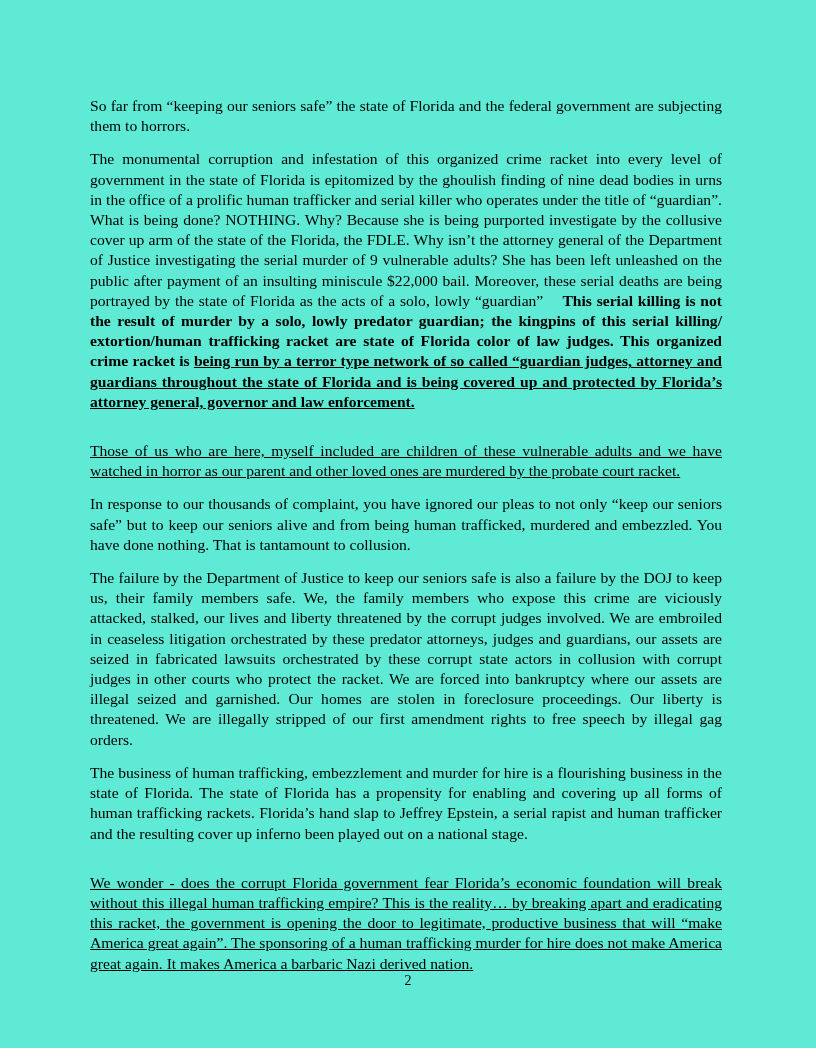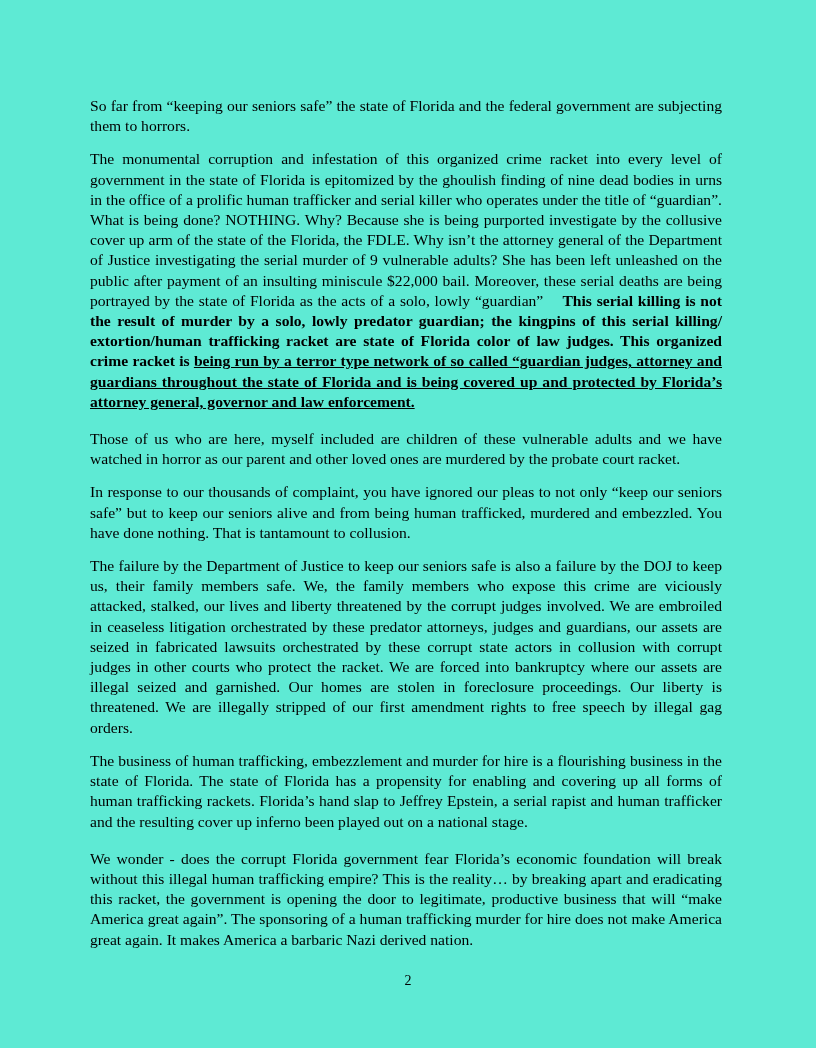--- a/index.html
+++ b/index.html
@@ -23,21 +23,22 @@
     top: 96px;
     width: 632px;
     text-align: justify;
     font-size: 15.6px;
     line-height: 20.2px;
   }
   .content p {
     margin: 0 0 13px 0;
   }
   .content p.gap-before {
-    margin-top: 17px;
+    margin-top: 29px;
+    text-decoration: underline;
   }
   .run-normal { font-weight: normal; }
   .run-bold { font-weight: bold; font-family: Liberation Serif, serif; }
   .run-bold-underline { font-weight: bold; text-decoration: underline; }
   .footer {
     position: absolute;
     left: 0;
     top: 972px;
     width: 100%;
     text-align: center;

